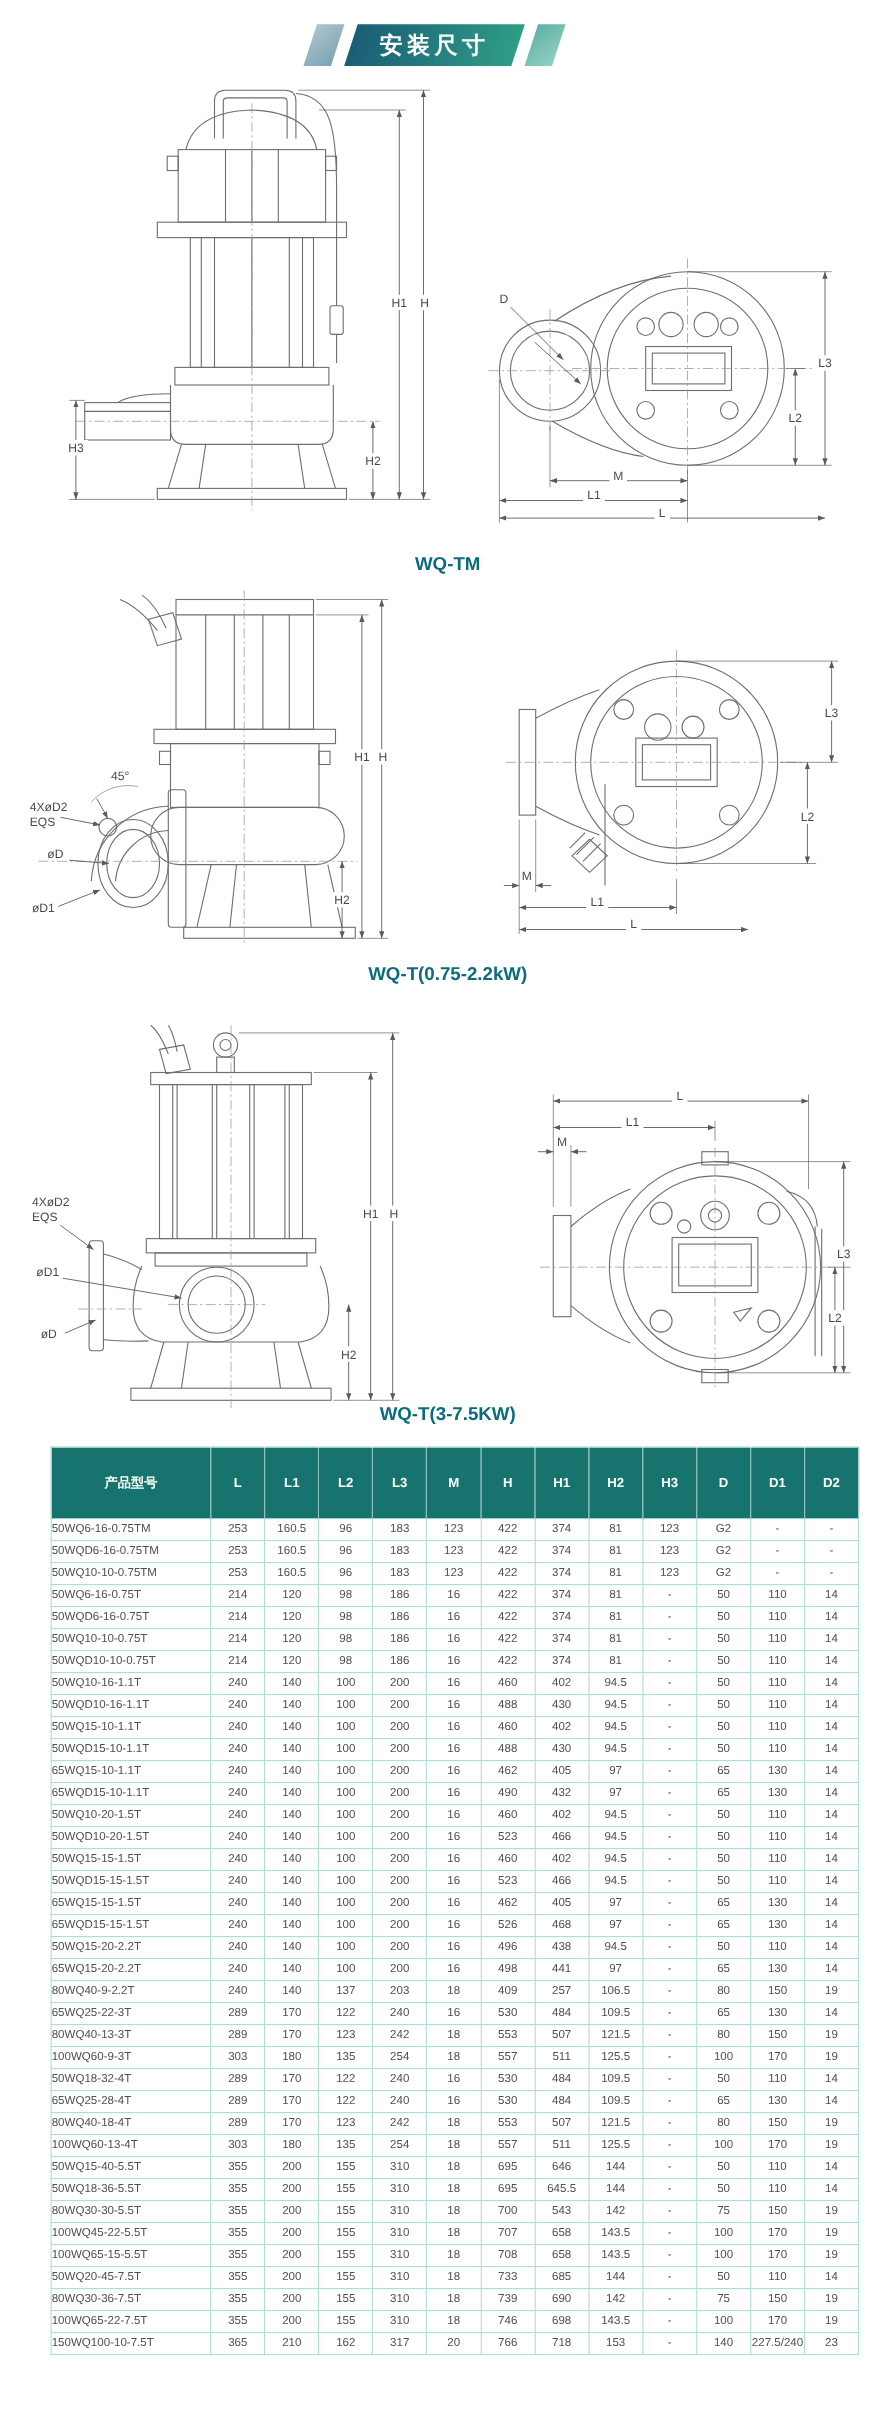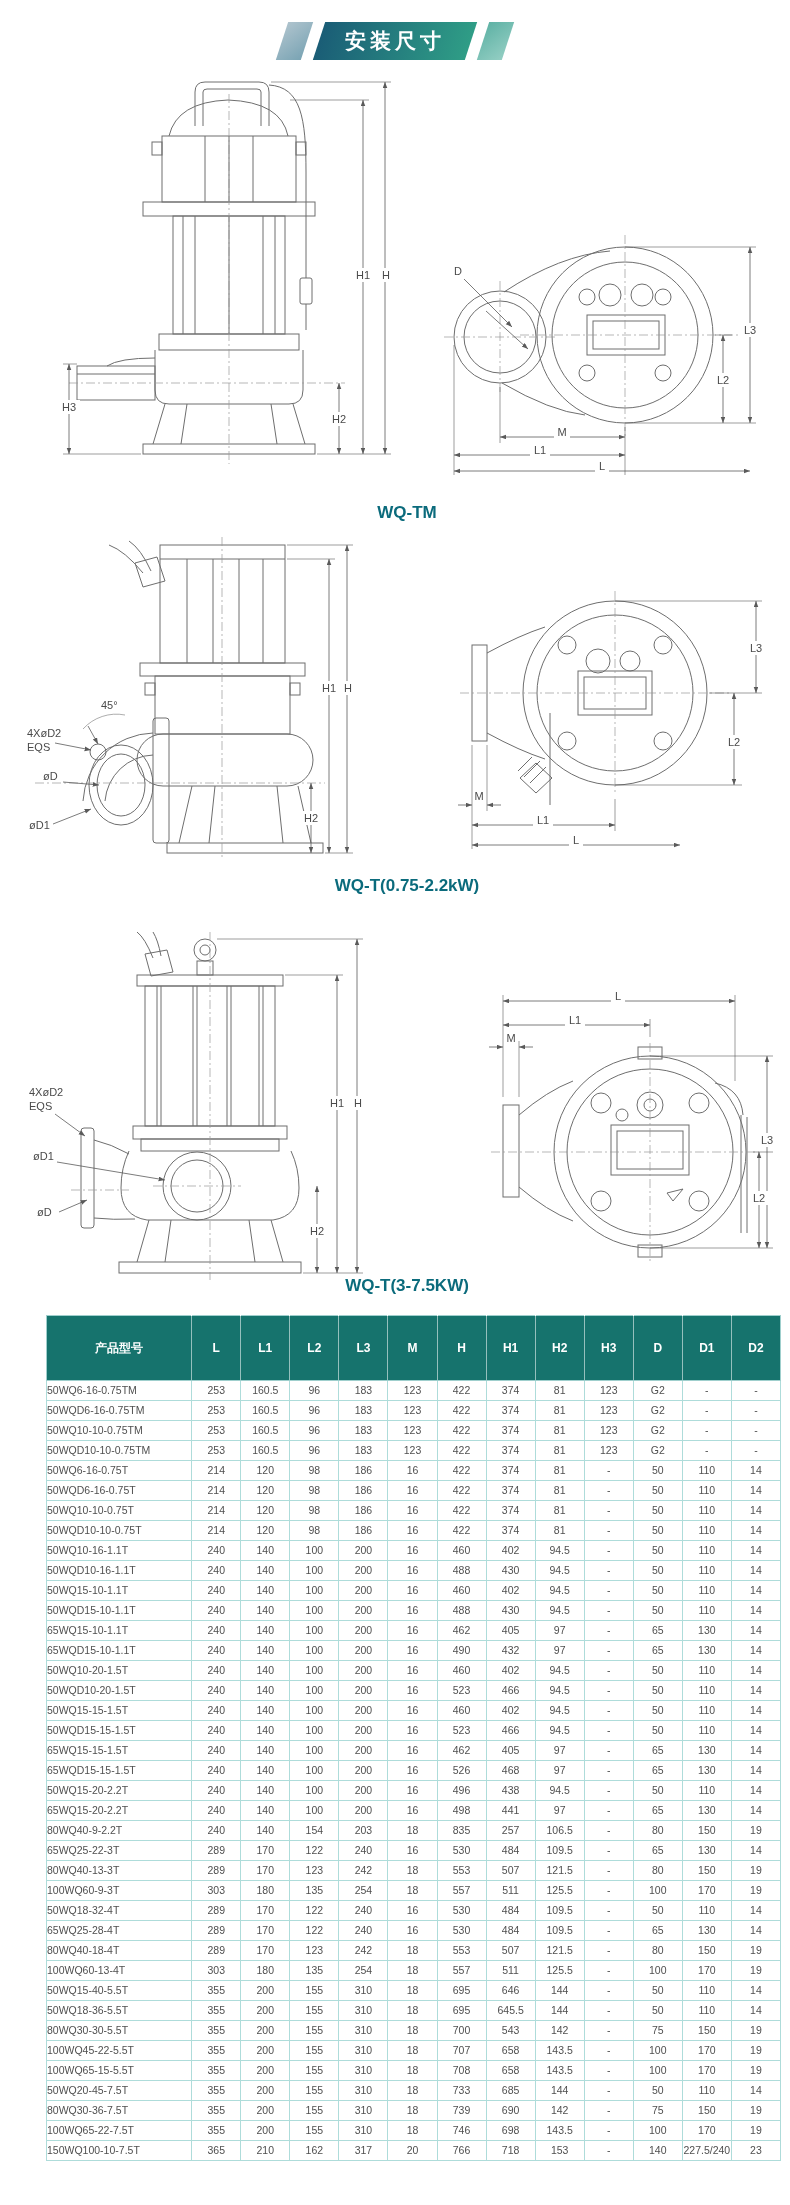--- a/index.html
+++ b/index.html
@@ -493,35 +493,20 @@
         <td>123</td>
         <td>422</td>
         <td>374</td>
         <td>81</td>
         <td>123</td>
         <td>G2</td>
         <td>-</td>
         <td>-</td>
       </tr>
       <tr>
-        <td>50WQD10-10-0.75TM</td>
-        <td>253</td>
-        <td>160.5</td>
-        <td>96</td>
-        <td>183</td>
-        <td>123</td>
-        <td>422</td>
-        <td>374</td>
-        <td>81</td>
-        <td>123</td>
-        <td>G2</td>
-        <td>-</td>
-        <td>-</td>
-      </tr>
-      <tr>
         <td>50WQ6-16-0.75T</td>
         <td>214</td>
         <td>120</td>
         <td>98</td>
         <td>186</td>
         <td>16</td>
         <td>422</td>
         <td>374</td>
         <td>81</td>
         <td>-</td>
@@ -781,24 +766,24 @@
         <td>97</td>
         <td>-</td>
         <td>65</td>
         <td>130</td>
         <td>14</td>
       </tr>
       <tr>
         <td>80WQ40-9-2.2T</td>
         <td>240</td>
         <td>140</td>
-        <td>154</td>
+        <td>137</td>
         <td>203</td>
         <td>18</td>
-        <td>835</td>
+        <td>409</td>
         <td>257</td>
         <td>106.5</td>
         <td>-</td>
         <td>80</td>
         <td>150</td>
         <td>19</td>
       </tr>
       <tr>
         <td>65WQ25-22-3T</td>
         <td>289</td>

